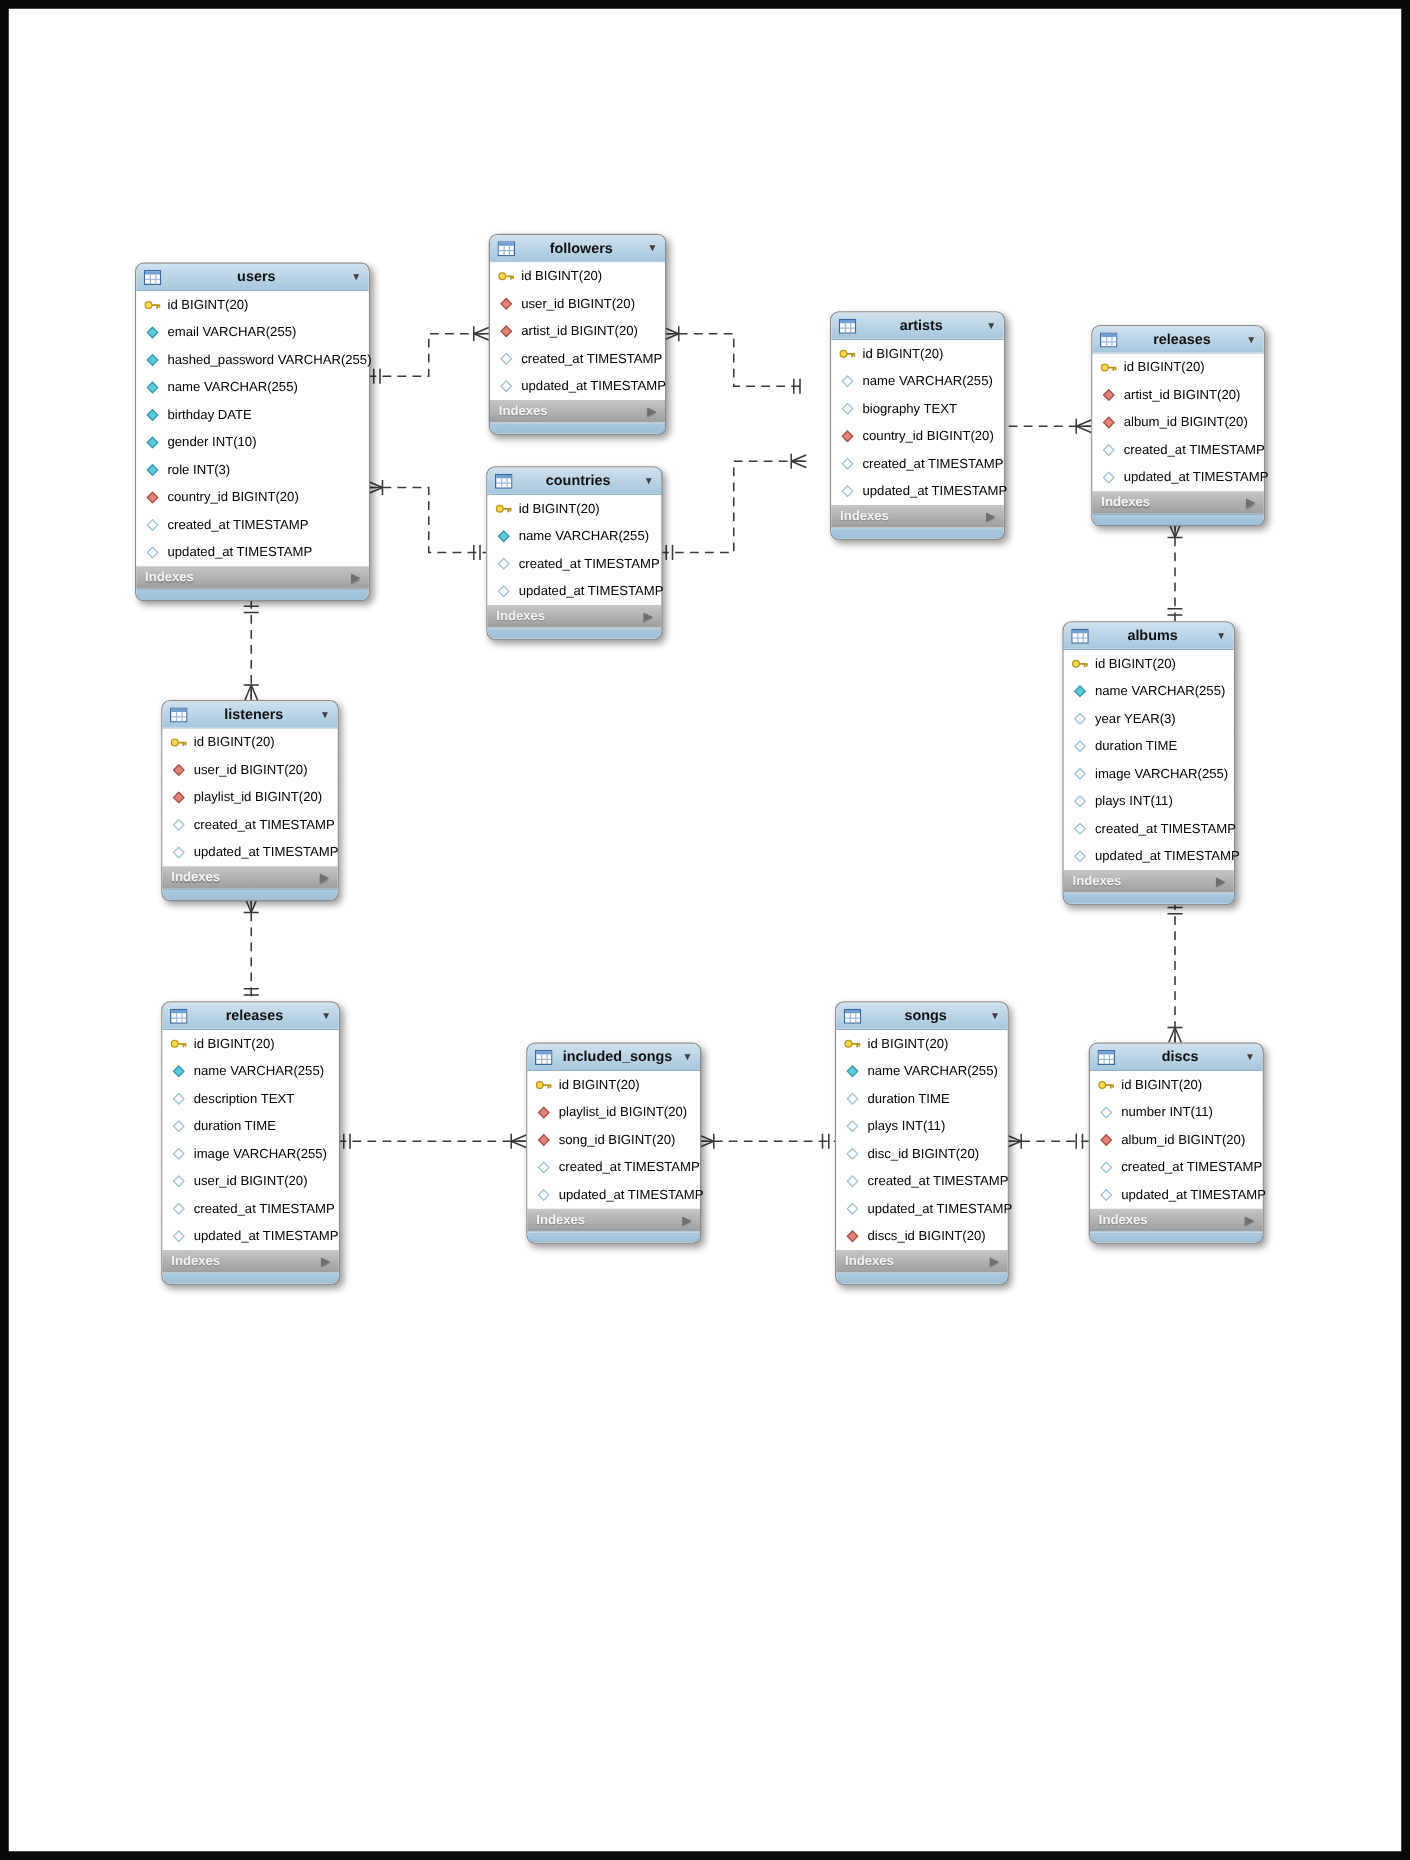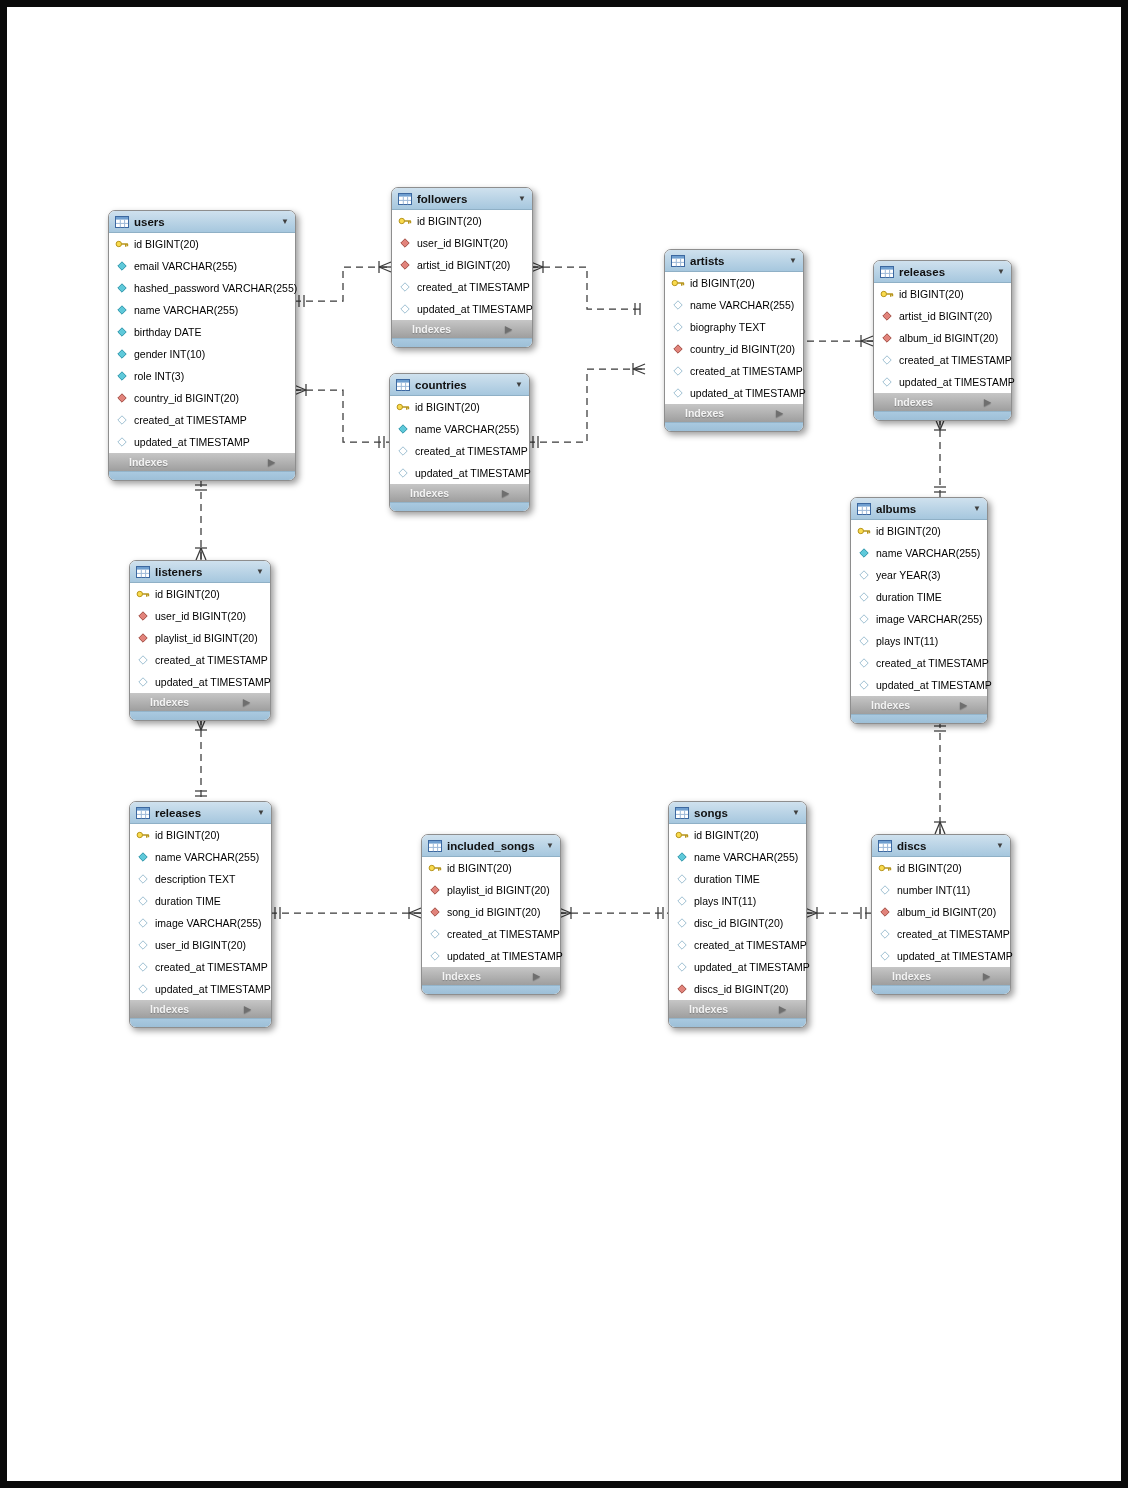--- a/index.html
+++ b/index.html
@@ -4,28 +4,28 @@
 <style>
   html,body{margin:0;padding:0;background:#ffffff;}
   .canvas{position:relative;width:1128px;height:1488px;background:#ffffff;overflow:hidden;
           font-family:"Liberation Sans",sans-serif;}
   .frame{position:absolute;inset:0;border:7px solid #0a0a0a;pointer-events:none;z-index:50;}
   #rel-layer{position:absolute;left:0;top:0;z-index:1;}
   .tbl{position:absolute;background:#ffffff;border:1px solid #8e8e8e;border-radius:7px;
        box-shadow:2.5px 3px 6px rgba(0,0,0,.38);z-index:2;}
   .tbl-header{height:22px;display:flex;align-items:center;gap:5px;padding:0 6px;
        background:linear-gradient(#cfe1ee,#a6c7de);border-bottom:1px solid #8fb0c6;
-       border-radius:6px 6px 0 0;font-weight:bold;font-size:11.5px;color:#111;box-sizing:border-box;}
+       border-radius:6px 6px 0 0;font-weight:bold;font-size:11.5px;color:#111;box-sizing:border-box;text-align:center;}
   .tbl-title{flex:1;overflow:hidden;}
   .hdr-arrow{font-size:8px;color:#3f3f3f;line-height:1;}
   .tbl-row{height:22px;display:flex;align-items:center;gap:5px;padding:0 6px;
        font-size:10.5px;color:#000;white-space:nowrap;box-sizing:border-box;background:#fff;}
   .col-icon{width:14px;min-width:14px;display:flex;justify-content:center;align-items:center;}
   .tbl-indexes{height:18px;display:flex;align-items:center;justify-content:space-between;
-       padding:0 20px;background:linear-gradient(#c6c6c6,#9e9e9e);color:#f4f4f4;
+       padding:0 7px;background:linear-gradient(#c6c6c6,#9e9e9e);color:#f4f4f4;
        font-size:10.5px;font-weight:bold;box-sizing:border-box;
        text-shadow:0 1px 1px rgba(0,0,0,.25);}
   .idx-arrow{color:#6f6f6f;font-size:9px;line-height:1;}
   .tbl-cap{height:8px;background:linear-gradient(#a9c9e0,#9dbfd7);border-radius:0 0 6px 6px;
        border-top:1px solid #93b4ca;}
 </style>
 </head>
 <body>
 
 <div class="canvas" id="canvas">

